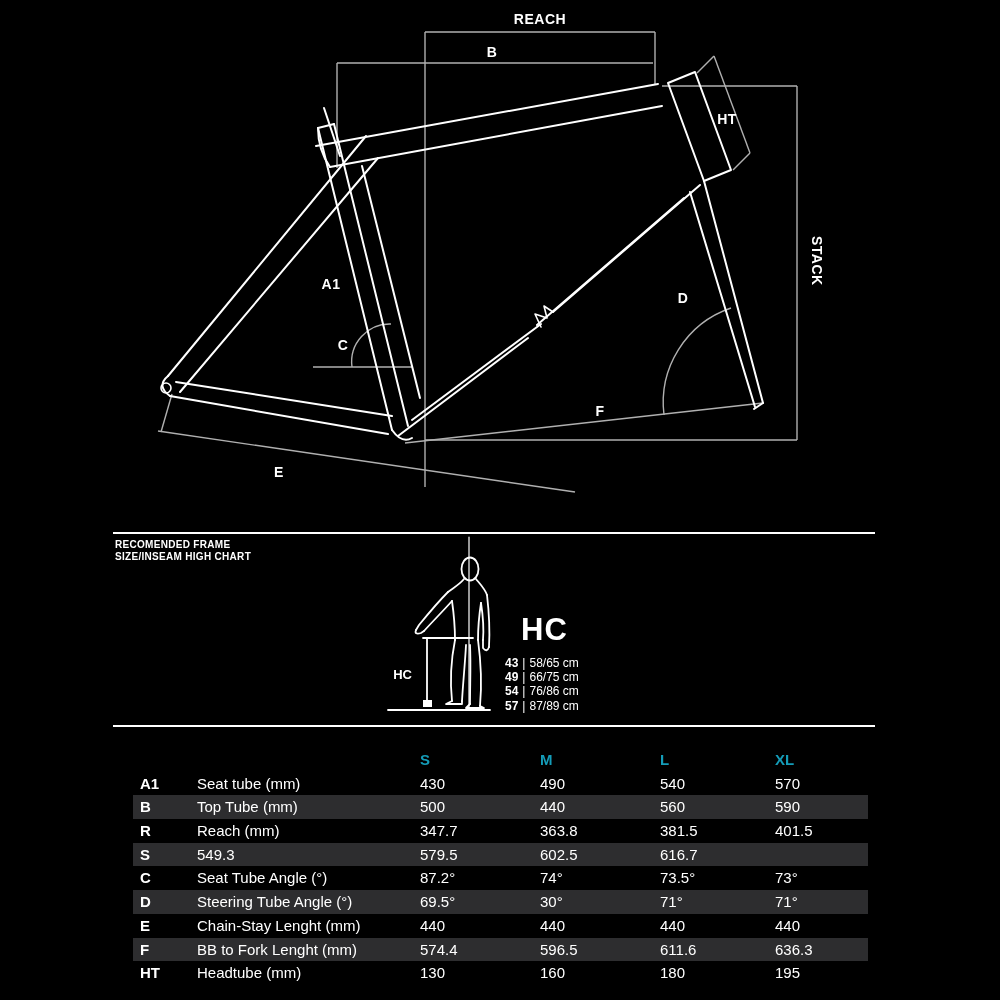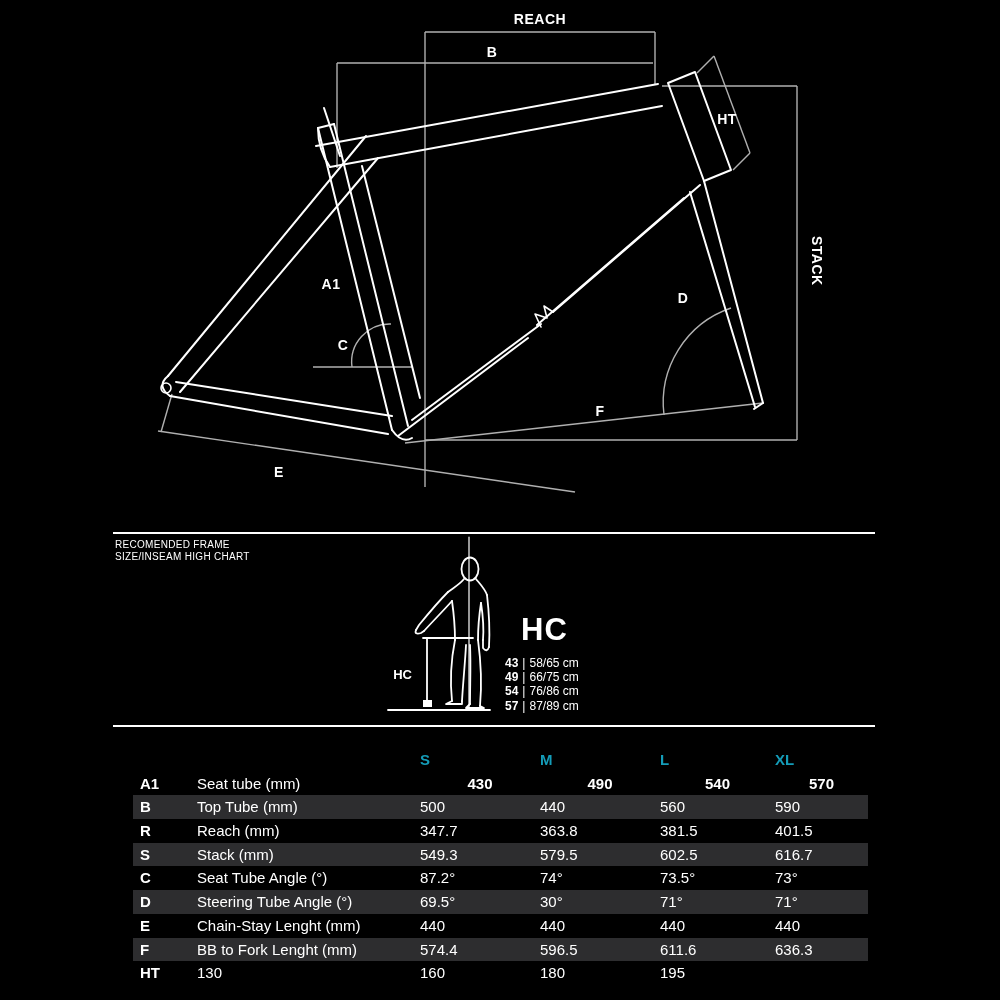--- a/index.html
+++ b/index.html
@@ -1,35 +1,35 @@
 <!DOCTYPE html>
 <html><head>
 <meta charset="utf-8">
 <style>
   html,body{margin:0;padding:0;background:#000;}
   #stage{position:relative;width:1000px;height:1000px;background:#000;overflow:hidden;
          font-family:"Liberation Sans",sans-serif;color:#fff;}
   svg text{font-family:"Liberation Sans",sans-serif;fill:#fff;}
   .dim-label{font-size:14px;font-weight:bold;letter-spacing:.5px;}
   .divider{position:absolute;left:113px;width:762px;height:2px;background:#fff;}
-  #recommended{position:absolute;left:115px;top:539px;font-size:10px;font-weight:normal;
+  #recommended{position:absolute;left:115px;top:539px;font-size:10px;font-weight:bold;
                letter-spacing:.3px;line-height:11.5px;text-transform:uppercase;}
   #hc-big{position:absolute;left:521px;top:612px;font-size:31px;font-weight:bold;letter-spacing:1px;}
   #hc-list{position:absolute;left:505px;top:656px;font-size:12px;line-height:14.2px;}
   #hc-list .num{font-weight:bold;}
   #hc-list .sep{padding:0 4px;color:#fff;}
   
   #geo-table{position:absolute;left:133px;top:748px;width:735px;font-size:15px;}
   .t-row{display:grid;grid-template-columns:64px 223px 120px 120px 115px 93px;
          height:23.7px;line-height:23.7px;align-items:center;}
   .t-row.striped{background:#2d2d2f;}
   .t-row .letter{font-weight:bold;padding-left:7px;}
   .t-row.header{color:#149cb8;font-weight:bold;}
   .t-row .val{font-weight:normal;}
-  .t-row.bold-vals .val{font-weight:bold;text-align:center;}
+  .t-row.bold-vals .val{font-weight:normal;}
 </style>
 </head>
 <body>
 
 <div id="stage">
 
   <svg width="1000" height="528" viewBox="0 0 1000 528" style="position:absolute;left:0;top:0;">
     <g stroke="#b0b0b0" stroke-width="1.4" fill="none">
 
       <path d="M425,32 H655"></path>
@@ -205,21 +205,20 @@
       <div class="letter">R</div>
       <div class="name">Reach (mm)</div>
       <div class="val">347.7</div>
       <div class="val">363.8</div>
       <div class="val">381.5</div>
       <div class="val">401.5</div>
     </div>
 
     <div class="t-row striped">
       <div class="letter">S</div>
-      <div class="name">Stack (mm)</div>
       <div class="val">549.3</div>
       <div class="val">579.5</div>
       <div class="val">602.5</div>
       <div class="val">616.7</div>
     </div>
 
     <div class="t-row">
       <div class="letter">C</div>
       <div class="name">Seat Tube Angle (°)</div>
       <div class="val">87.2°</div>
@@ -250,20 +249,21 @@
       <div class="letter">F</div>
       <div class="name">BB to Fork Lenght (mm)</div>
       <div class="val">574.4</div>
       <div class="val">596.5</div>
       <div class="val">611.6</div>
       <div class="val">636.3</div>
     </div>
 
     <div class="t-row">
       <div class="letter">HT</div>
+      <div class="name">Headtube (mm)</div>
       <div class="val">130</div>
       <div class="val">160</div>
       <div class="val">180</div>
       <div class="val">195</div>
     </div>
   </div>
 
 </div>
 
 </body></html>

